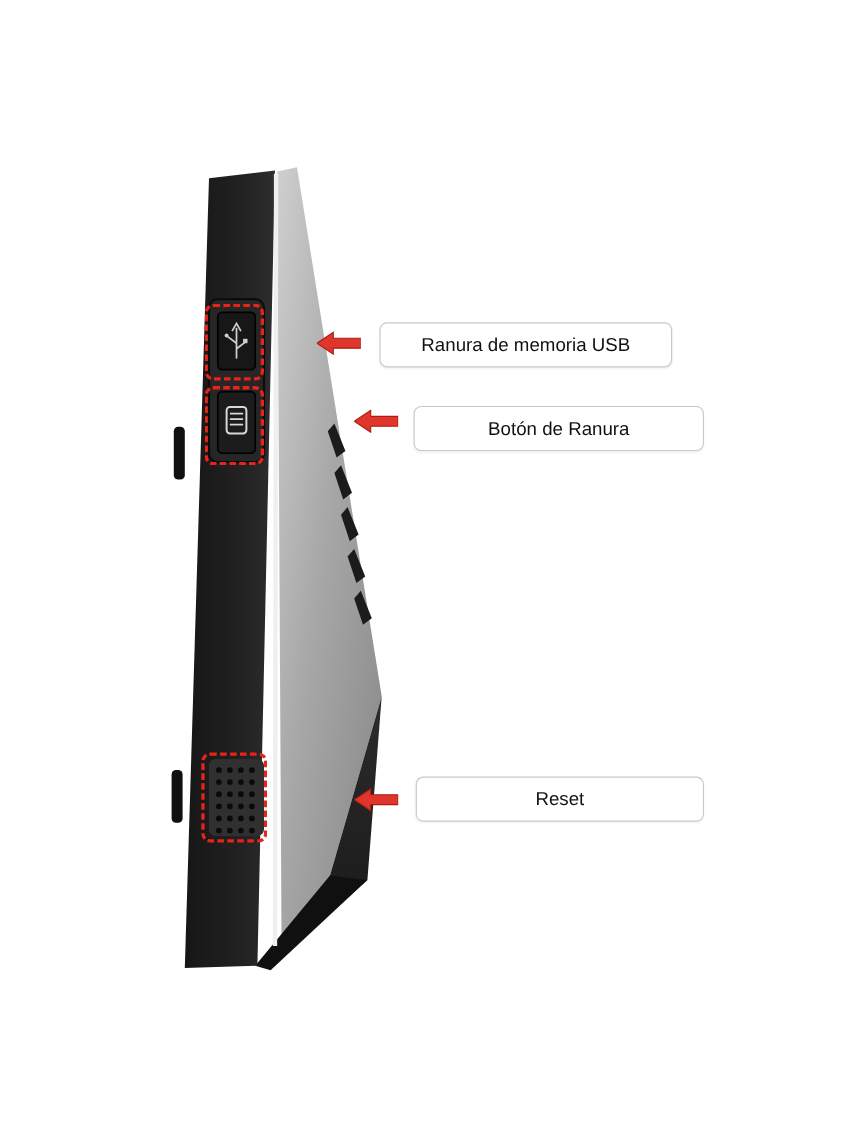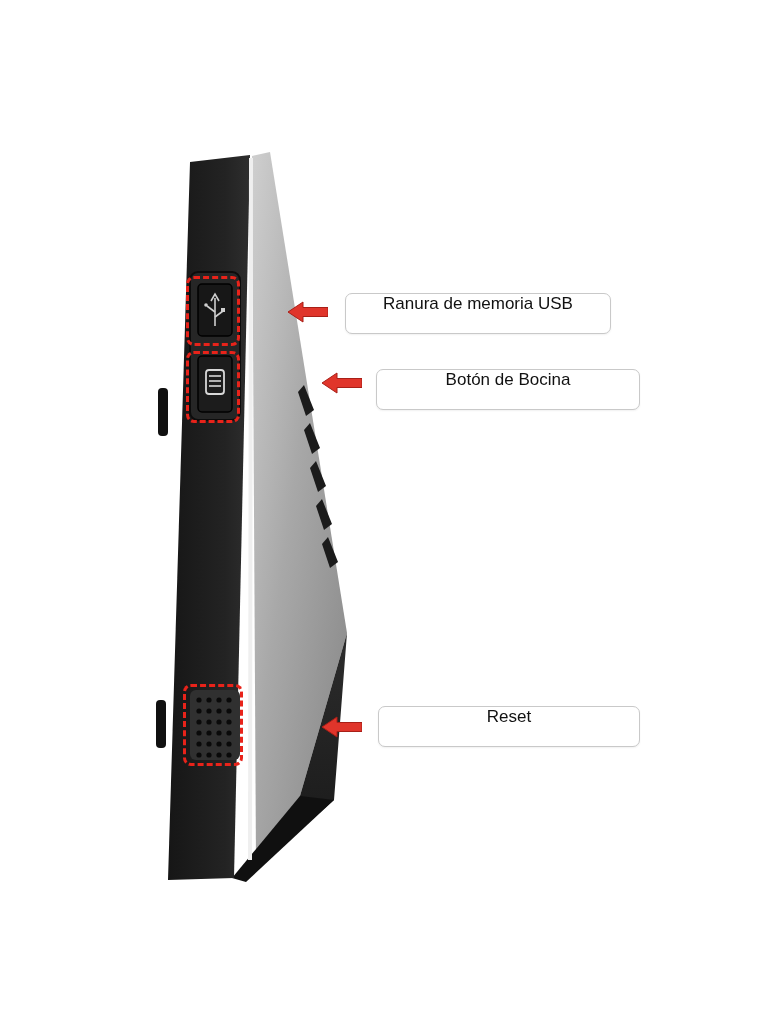--- a/index.html
+++ b/index.html
@@ -26,21 +26,21 @@
     border-radius: 8px;
     box-sizing: border-box;
   }
   .callout {
     position: absolute;
     background: #ffffff;
     border: 1px solid #c9c9c9;
     border-radius: 7px;
     box-sizing: border-box;
     display: flex;
-    align-items: flex-start;
+    align-items: center;
     justify-content: center;
     font-size: 17px;
     color: #111111;
     box-shadow: 0 1px 2px rgba(0,0,0,0.06);
   }
   .arrow {
     position: absolute;
     width: 40px;
     height: 22px;
   }
@@ -156,19 +156,19 @@
     <polygon points="0,11 15,1 15,6.5 40,6.5 40,15.5 15,15.5 15,21" fill="#e0352b" stroke="#a81f17" stroke-width="1"></polygon>
   </svg>
   <svg class="arrow" style="left:322px; top:716px;" viewBox="0 0 40 22">
     <polygon points="0,11 15,1 15,6.5 40,6.5 40,15.5 15,15.5 15,21" fill="#e0352b" stroke="#a81f17" stroke-width="1"></polygon>
   </svg>
 
   <div class="callout" style="left:345px; top:293px; width:266px; height:41px;">
     <span>Ranura de memoria USB</span>
   </div>
   <div class="callout" style="left:376px; top:369px; width:264px; height:41px;">
-    <span>Botón de Bocina</span>
+    <span>Botón de Ranura</span>
   </div>
   <div class="callout" style="left:378px; top:706px; width:262px; height:41px;">
     <span>Reset</span>
   </div>
 
 </div>
 
 </body></html>

